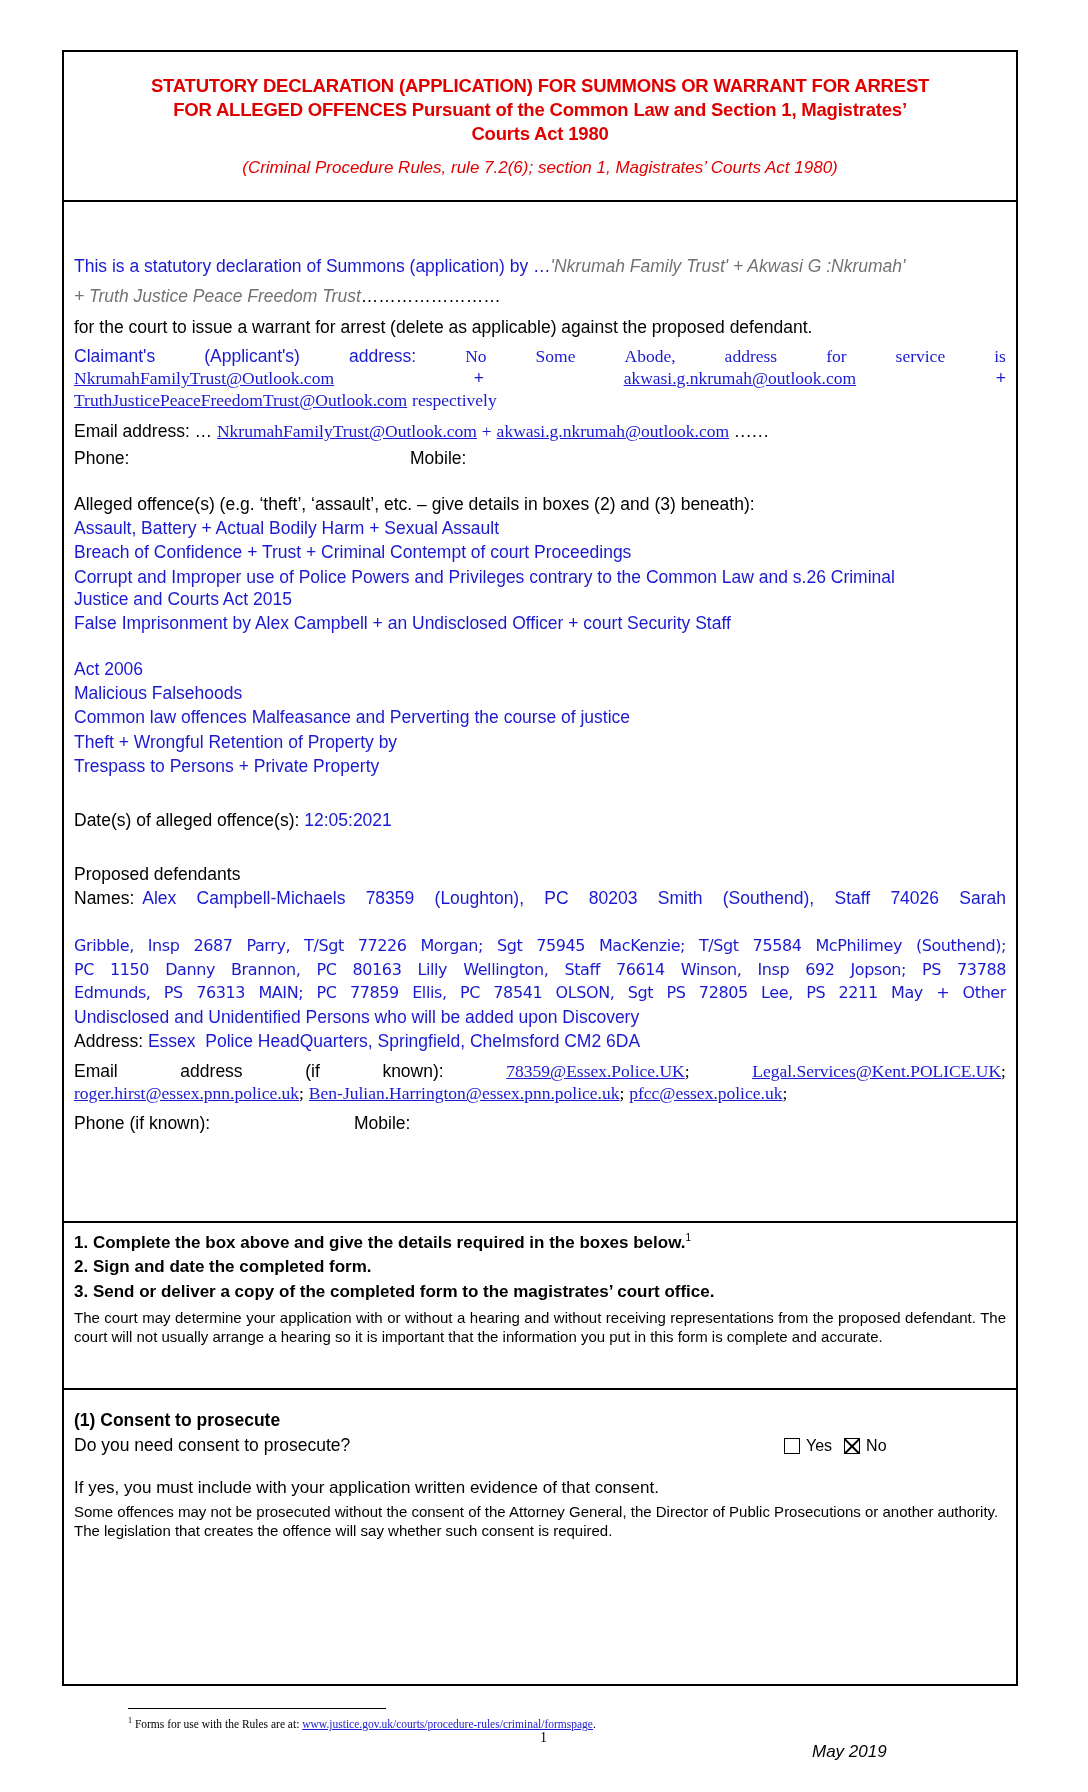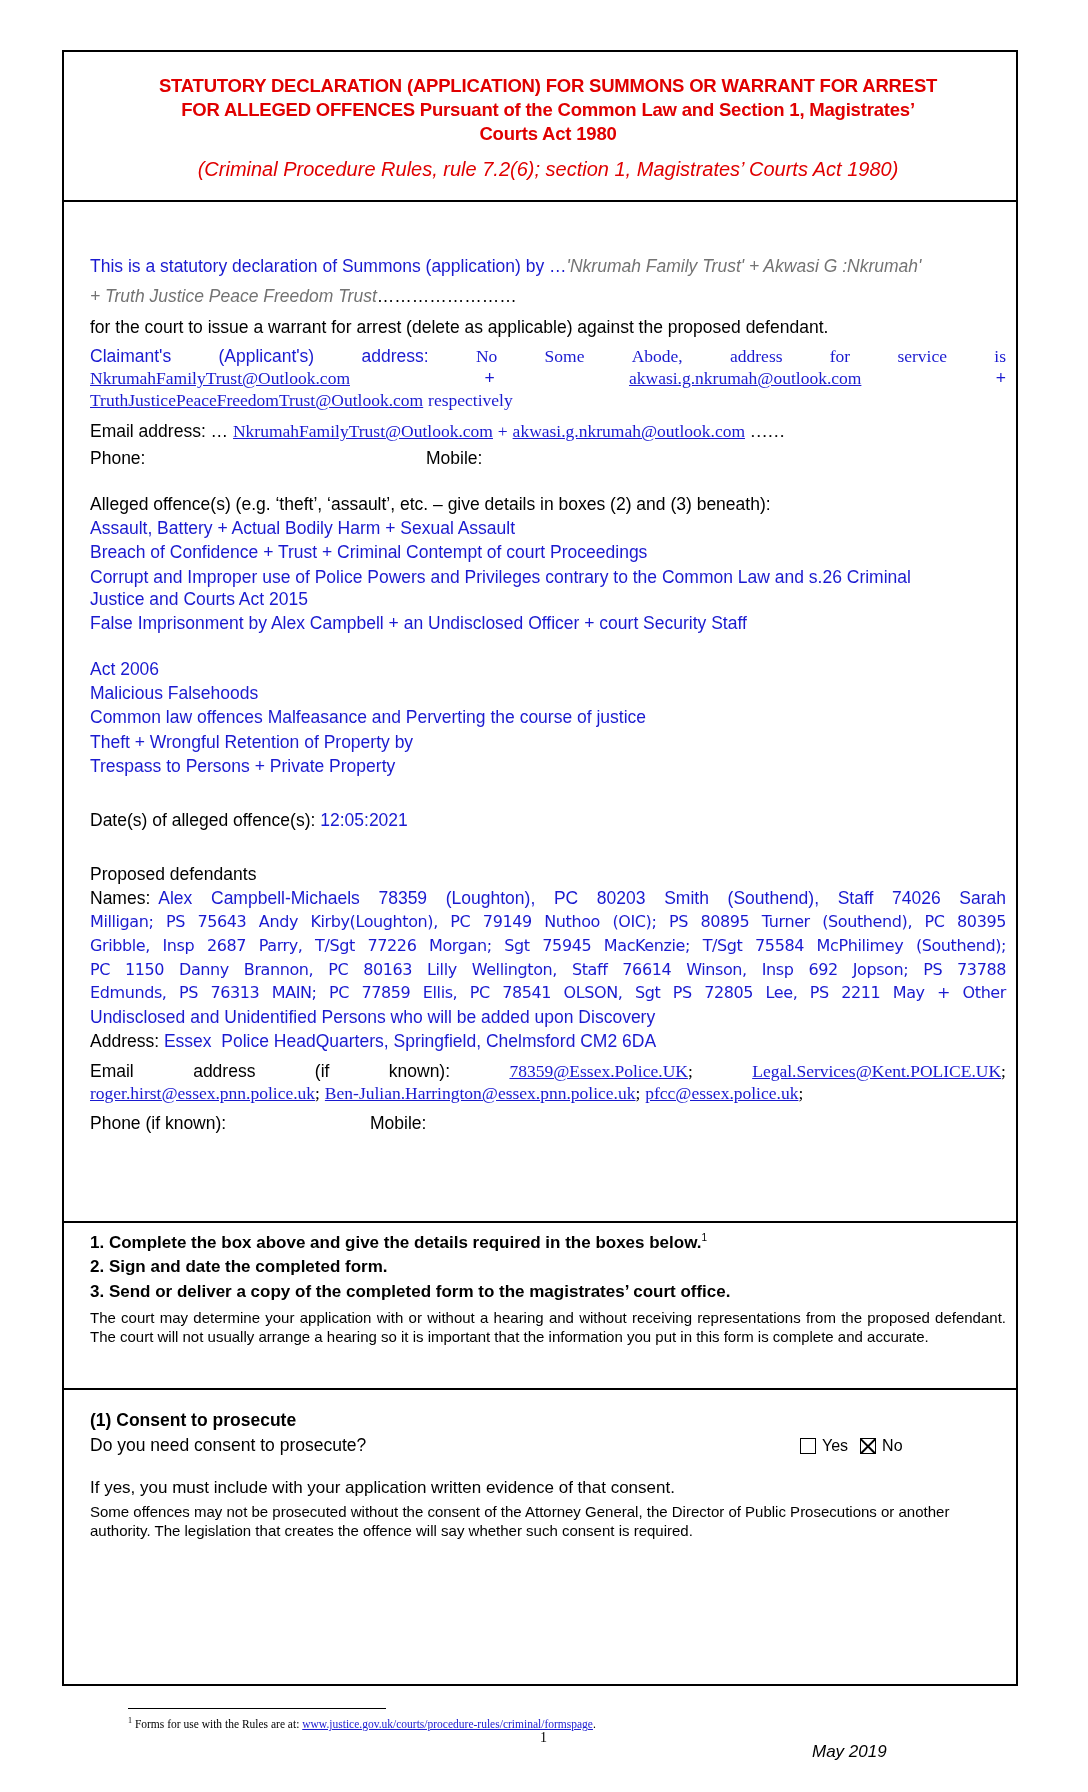--- a/index.html
+++ b/index.html
@@ -1,25 +1,25 @@
 <!DOCTYPE html>
 <html><head>
 <meta charset="utf-8">
 <style>
   html, body { margin: 0; padding: 0; background: #ffffff; }
   body { width: 1088px; height: 1792px; position: relative; overflow: hidden;
          font-family: "Liberation Sans", sans-serif; color: #000; }
   .page-frame { position: absolute; left: 62px; top: 50px; width: 956px; height: 1636px;
                 border: 2px solid #000; box-sizing: border-box; }
-  .section { position: absolute; left: 16px; right: 0; box-sizing: border-box; }
+  .section { position: absolute; left: 0; right: 0; box-sizing: border-box; }
   .divider { position: absolute; left: 0; right: 0; height: 0; border-top: 2px solid #000; }
 
   .hdr { top: 0; height: 150px; text-align: center; padding-top: 22px; }
   .hdr .title { color: #e00000; font-weight: bold; font-size: 18.5px; line-height: 24px; letter-spacing: -0.2px; }
-  .hdr .subtitle { color: #e00000; font-style: italic; font-size: 20px; margin-top: 12px; }
+  .hdr .subtitle { color: #e00000; font-style: italic; font-size: 17px; margin-top: 12px; }
 
   .main { top: 150px; height: 1070px; padding: 0 10px 0 10px; font-size: 17.5px; }
   .blue { color: #1a1ad0; }
   .red { color: #737373; font-style: italic; }
   .serif { font-family: "Liberation Serif", serif; }
   a.link { color: #1a1ad0; text-decoration: underline; font-family: "Liberation Serif", serif; }
   .abs { position: absolute; left: 10px; right: 10px; }
   .justify { text-align: justify; text-align-last: justify; }
   .line { white-space: nowrap; }
   .calibri { font-family: "DejaVu Sans", sans-serif; font-size: 16px; letter-spacing: -0.4px; }
@@ -120,21 +120,20 @@
     <div class="abs line" style="top:608px">
       <span>Date(s) of alleged offence(s):</span>
       <span class="blue">12:05:2021</span>
     </div>
 
     <div class="abs line" style="top:662px">Proposed defendants</div>
     <div class="abs line" style="top:686px; display:flex; justify-content:space-between;">
       <span style="margin-right:8px;">Names:</span>
       <span class="blue" style="flex:1; text-align:justify; text-align-last:justify;">Alex Campbell-Michaels 78359 (Loughton), PC 80203 Smith (Southend), Staff 74026 Sarah</span>
     </div>
-    <div class="abs justify line blue calibri" style="top:710px">Milligan; PS 75643 Andy Kirby(Loughton), PC 79149 Nuthoo (OIC); PS 80895 Turner (Southend), PC 80395</div>
     <div class="abs justify line blue calibri" style="top:734px">Gribble, Insp 2687 Parry, T/Sgt 77226 Morgan; Sgt 75945 MacKenzie; T/Sgt 75584 McPhilimey (Southend);</div>
     <div class="abs justify line blue calibri" style="top:758px">PC 1150 Danny Brannon, PC 80163 Lilly Wellington, Staff 76614 Winson, Insp 692 Jopson; PS 73788</div>
     <div class="abs justify line blue calibri" style="top:781px">Edmunds, PS 76313 MAIN; PC 77859 Ellis, PC 78541 OLSON, Sgt PS 72805 Lee, PS 2211 May + Other</div>
     <div class="abs line blue" style="top:805px">Undisclosed and Unidentified Persons who will be added upon Discovery</div>
 
     <div class="abs line" style="top:829px">
       <span>Address:</span>
       <span class="blue" style="white-space:pre">Essex  Police HeadQuarters, Springfield, Chelmsford CM2 6DA</span>
     </div>
 

